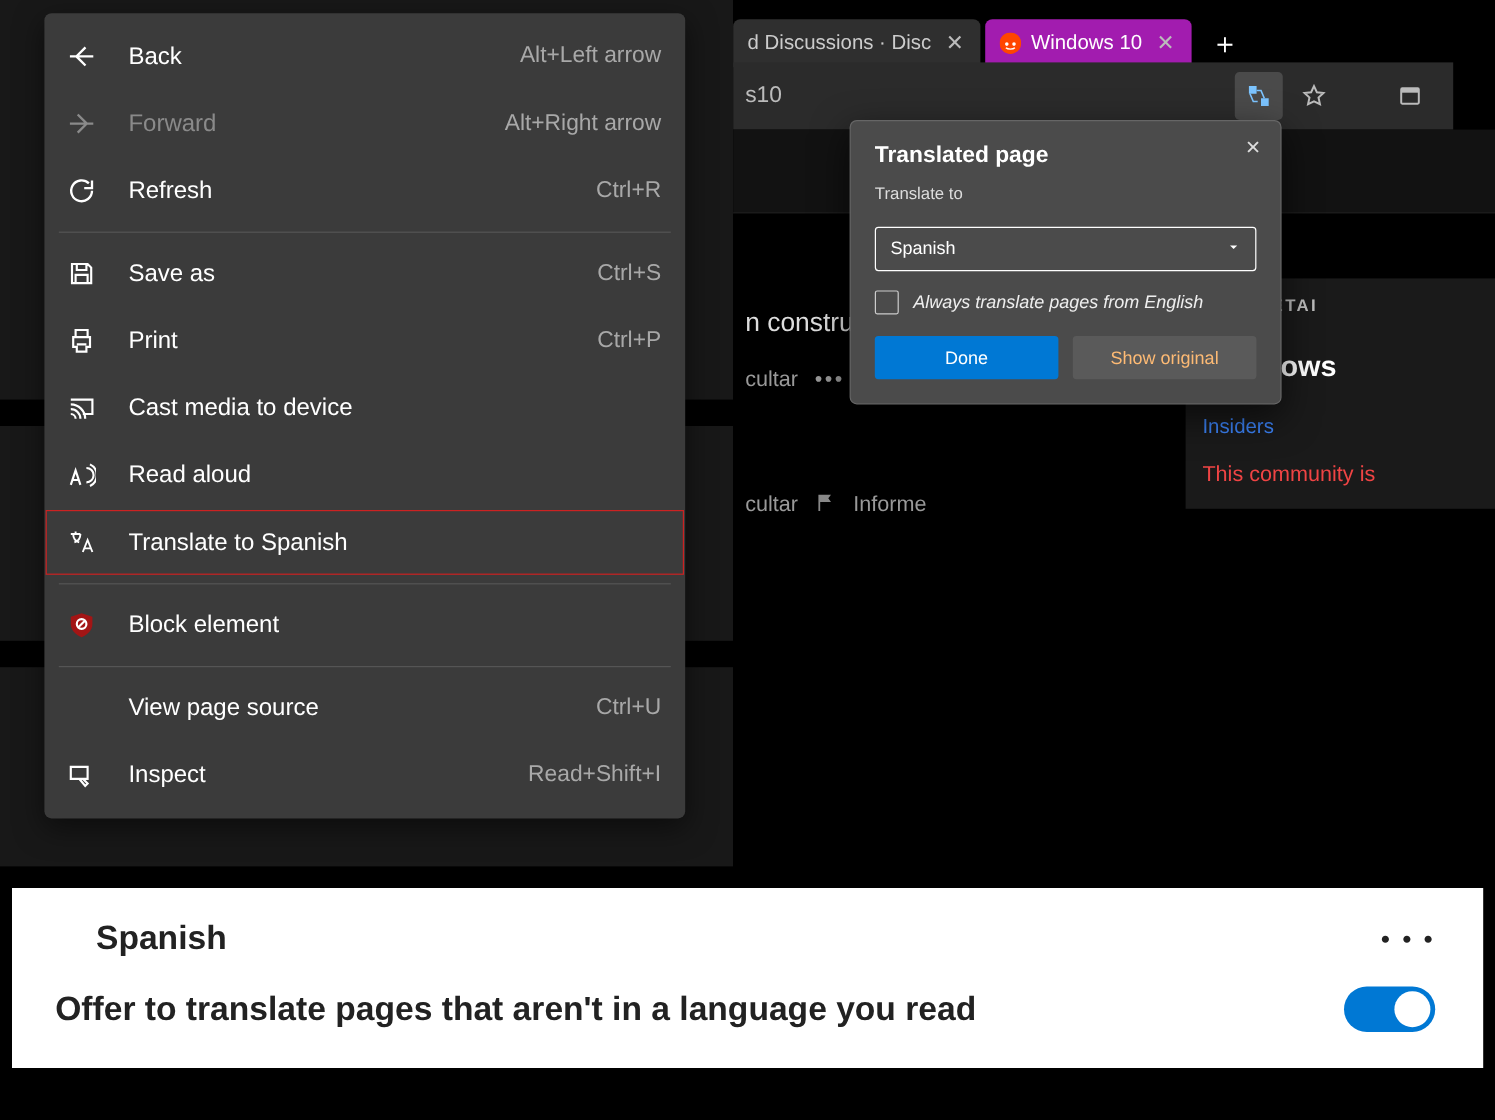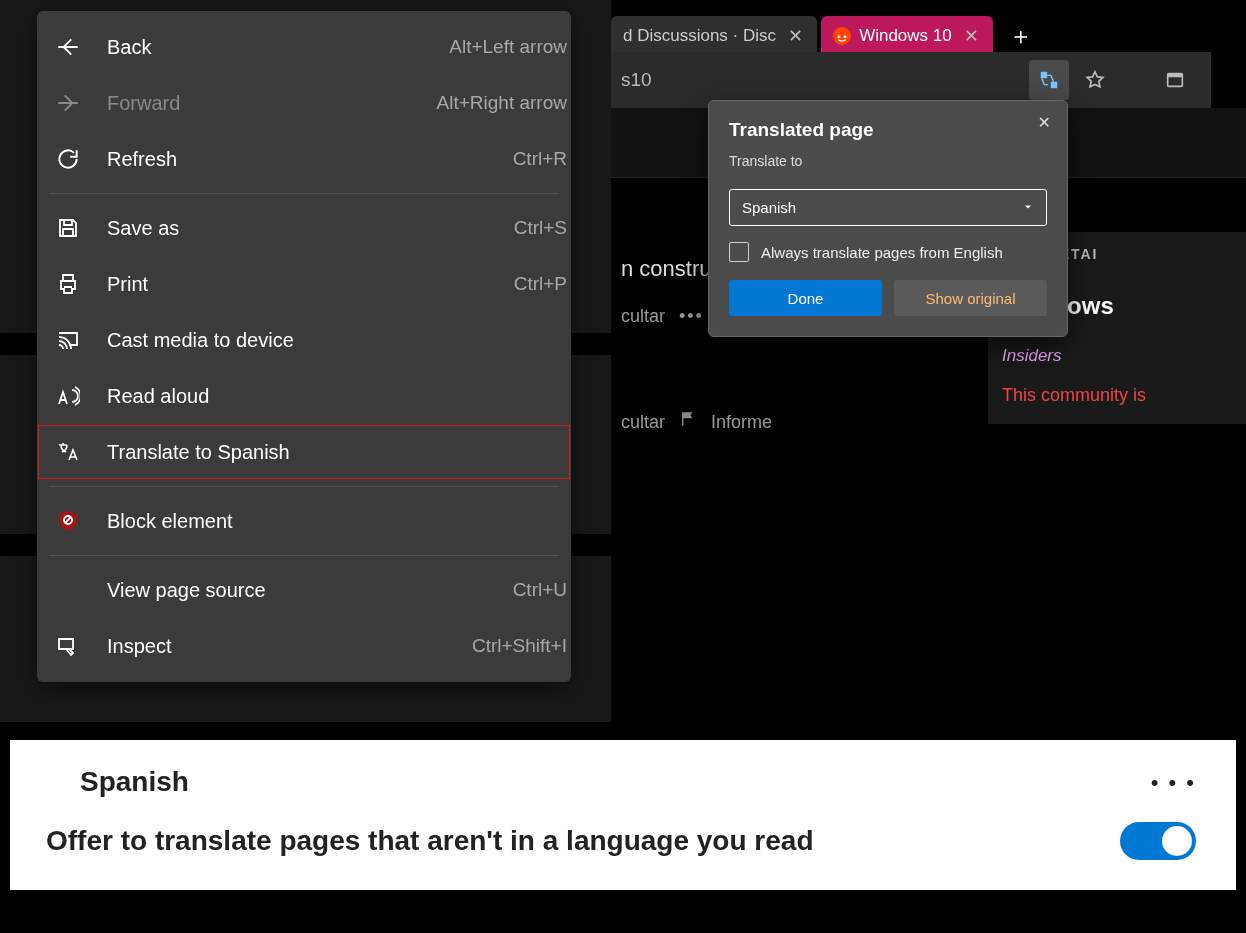--- a/index.html
+++ b/index.html
@@ -46,21 +46,21 @@
     background: #3b3b3b;
     border-radius: 6px;
     box-shadow: 0 8px 24px rgba(0,0,0,.5);
     padding: 8px 0;
     color: #fff;
   }
   .cm-item {
     display: flex;
     align-items: center;
     height: 56px;
-    padding: 0 4px 0 18px;
+    padding: 0 20px 0 18px;
     font-size: 20px;
     color: #fff;
   }
   .cm-item.disabled { color: #8a8a8a; }
   .cm-icon { width: 26px; height: 26px; flex:0 0 26px; margin-right: 26px; display:flex; align-items:center; justify-content:center;}
   .cm-label { flex: 1; }
   .cm-shortcut { color: #a8a8a8; font-size: 19px; }
   .cm-divider { height: 1px; background: #555; margin: 6px 12px; }
   .cm-item.highlight {
     outline: 1px solid #c22;
@@ -72,21 +72,21 @@
   .tabstrip {
     position:absolute;
     left:611px; top:8px;
     height:56px;
     display:flex;
     align-items:center;
     gap:4px;
   }
   .tab {
     height:40px;
-    background:#be185d;
+    background:#a21caf;
     border-radius:6px 6px 0 0;
     display:flex;
     align-items:center;
     padding:0 10px 0 12px;
     color:#fff;
     font-size:17px;
     gap:8px;
     max-width:260px;
     overflow:hidden;
     white-space:nowrap;
@@ -144,35 +144,35 @@
     padding-left:10px;
     font-size:20px;
     color:#999;
   }
   .peek-mid {
     background:#000;
     height:260px;
     position:relative;
   }
   .peek-text1 { position:absolute; left:10px; top:78px; font-size:22px; color:#ddd;}
-  .peek-row { position:absolute; display:flex; align-items:flex-end; gap:14px; color:#999; font-size:18px;}
+  .peek-row { position:absolute; display:flex; align-items:flex-start; gap:14px; color:#999; font-size:18px;}
   .peek-row.r1 { left:10px; top:128px;}
   .peek-row.r2 { left:10px; top:232px;}
   .dots3 { letter-spacing:2px;}
   .side-card {
     position:absolute;
     left:988px; top:232px;
     width:258px;
     background:#1a1a1a;
     color:#ddd;
     padding:14px 14px 18px 14px;
   }
   .side-card .hdr { font-size:14px; letter-spacing:2px; color:#bbb; text-transform:uppercase; font-weight:700;}
   .side-card .big { font-size:24px; font-weight:700; color:#fff; margin-top:30px;}
-  .side-card .ins { font-size:17px; color:#f0abfc; margin-top:26px;font-style:italic;}
+  .side-card .ins { font-size:17px; color:#3b82f6; margin-top:26px;}
   .side-card .desc { font-size:18px; color:#ef4444; margin-top:19px;}
   
   .popover {
     position:absolute;
     left:708px; top:100px;
     width:360px;
     background:#4b4b4b;
     border:1px solid #666;
     border-radius:6px;
     box-shadow:0 10px 30px rgba(0,0,0,.6);
@@ -189,21 +189,21 @@
     background:transparent;
     color:#fff;
     font-size:15px;
     padding:9px 12px;
     display:flex;
     align-items:center;
     justify-content:space-between;
   }
   .pop-check {
     display:flex; align-items:center; gap:12px; margin:16px 0 18px 0;
-    font-size:15px; color:#eee;
+    font-size:15px; color:#eee;font-style:italic;
   }
   .pop-check .box {
     width:20px;height:20px;border:1.5px solid #ccc;border-radius:2px;background:transparent;
   }
   .pop-btns { display:flex; gap:12px;}
   .pop-btn {
     flex:1; height:36px; border-radius:3px; display:flex;align-items:center;justify-content:center;
     font-size:15px; font-weight:400;
   }
   .pop-btn.primary { background:#0078d4; color:#fff;}
@@ -439,21 +439,21 @@
     <span class="cm-label">View page source</span>
     <span class="cm-shortcut">Ctrl+U</span>
   </div>
   <div class="cm-item">
     <span class="cm-icon">
       <svg width="24" height="24" viewBox="0 0 24 24">
           <path stroke="#fff" stroke-width="1.8" fill="none" d="M3 5h14v10H3zM10 15l5 6 2-2-4-4h4z"></path>
         </svg>
     </span>
     <span class="cm-label">Inspect</span>
-    <span class="cm-shortcut">Ctrl+Shift+I</span>
+    <span class="cm-shortcut">Read+Shift+I</span>
   </div>
 </div>
 
 <div class="settings-card">
   <div class="sc-lang">Spanish</div>
   <div class="sc-more">• • •</div>
   <div class="sc-setting">
     <div class="sc-label">Offer to translate pages that aren't in a language you read</div>
     <div class="toggle">
       <div class="knob"></div>

